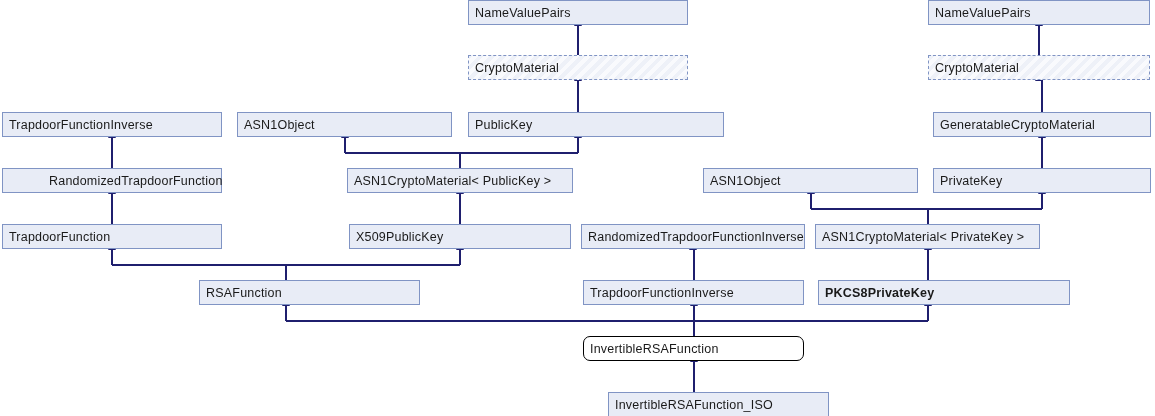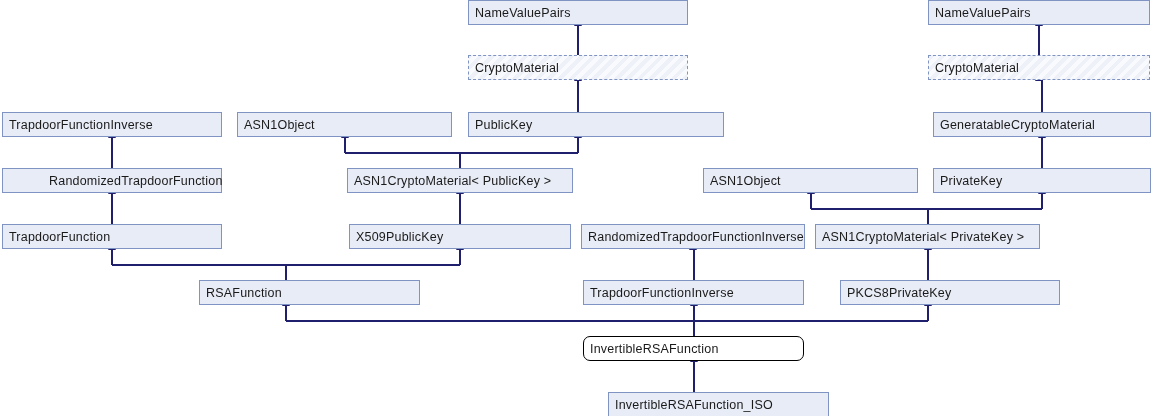--- a/index.html
+++ b/index.html
@@ -171,21 +171,21 @@
       </div>
       <div class="node" style="left: 815px; top: 224px; width: 225px;">
         <span class="label">ASN1CryptoMaterial&lt; PrivateKey &gt;</span>
       </div>
       <div class="node" style="left: 175px; top: 280px; width: 221px; margin-left: 24px;">
         <span class="label">RSAFunction</span>
       </div>
       <div class="node" style="left: 583px; top: 280px; width: 221px;">
         <span class="label">TrapdoorFunctionInverse</span>
       </div>
-      <div class="node" style="left: 840px; top: 280px; width: 220px;">
+      <div class="node" style="left: 818px; top: 280px; width: 252px; font-weight: bold;">
         <span class="label">PKCS8PrivateKey</span>
       </div>
       <div class="node current" style="left: 583px; top: 336px; width: 221px; border-radius: 7px;">
         <span class="label">InvertibleRSAFunction</span>
       </div>
       <div class="node" style="left: 608px; top: 392px; width: 221px;">
         <span class="label">InvertibleRSAFunction_ISO</span>
       </div>
     </div>
 </div>

